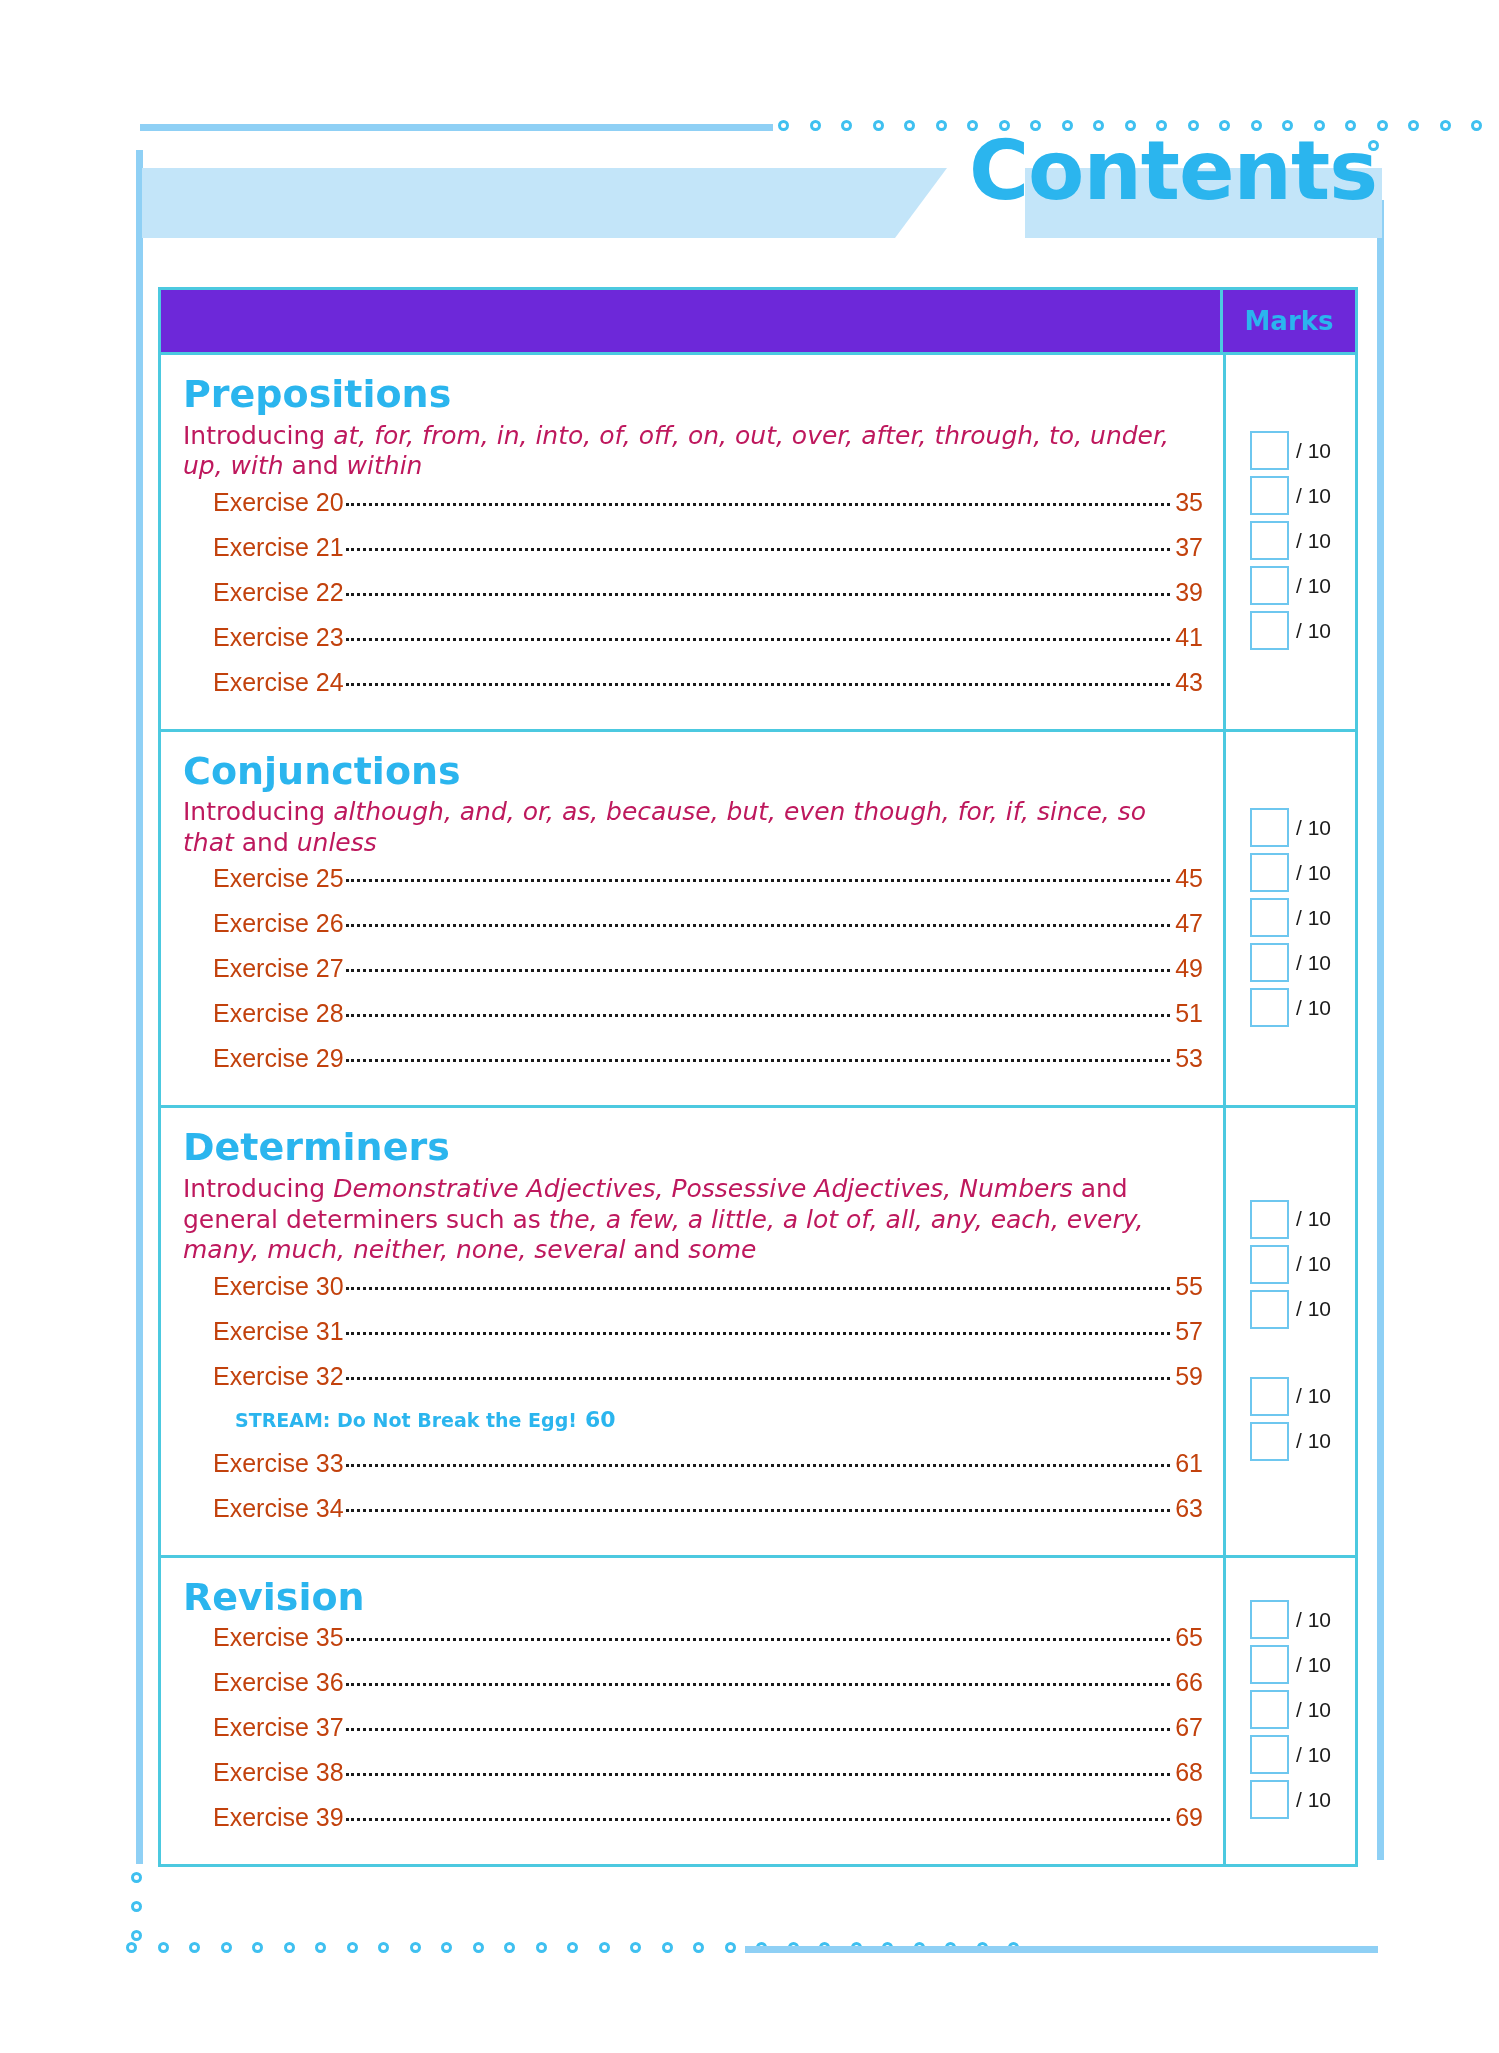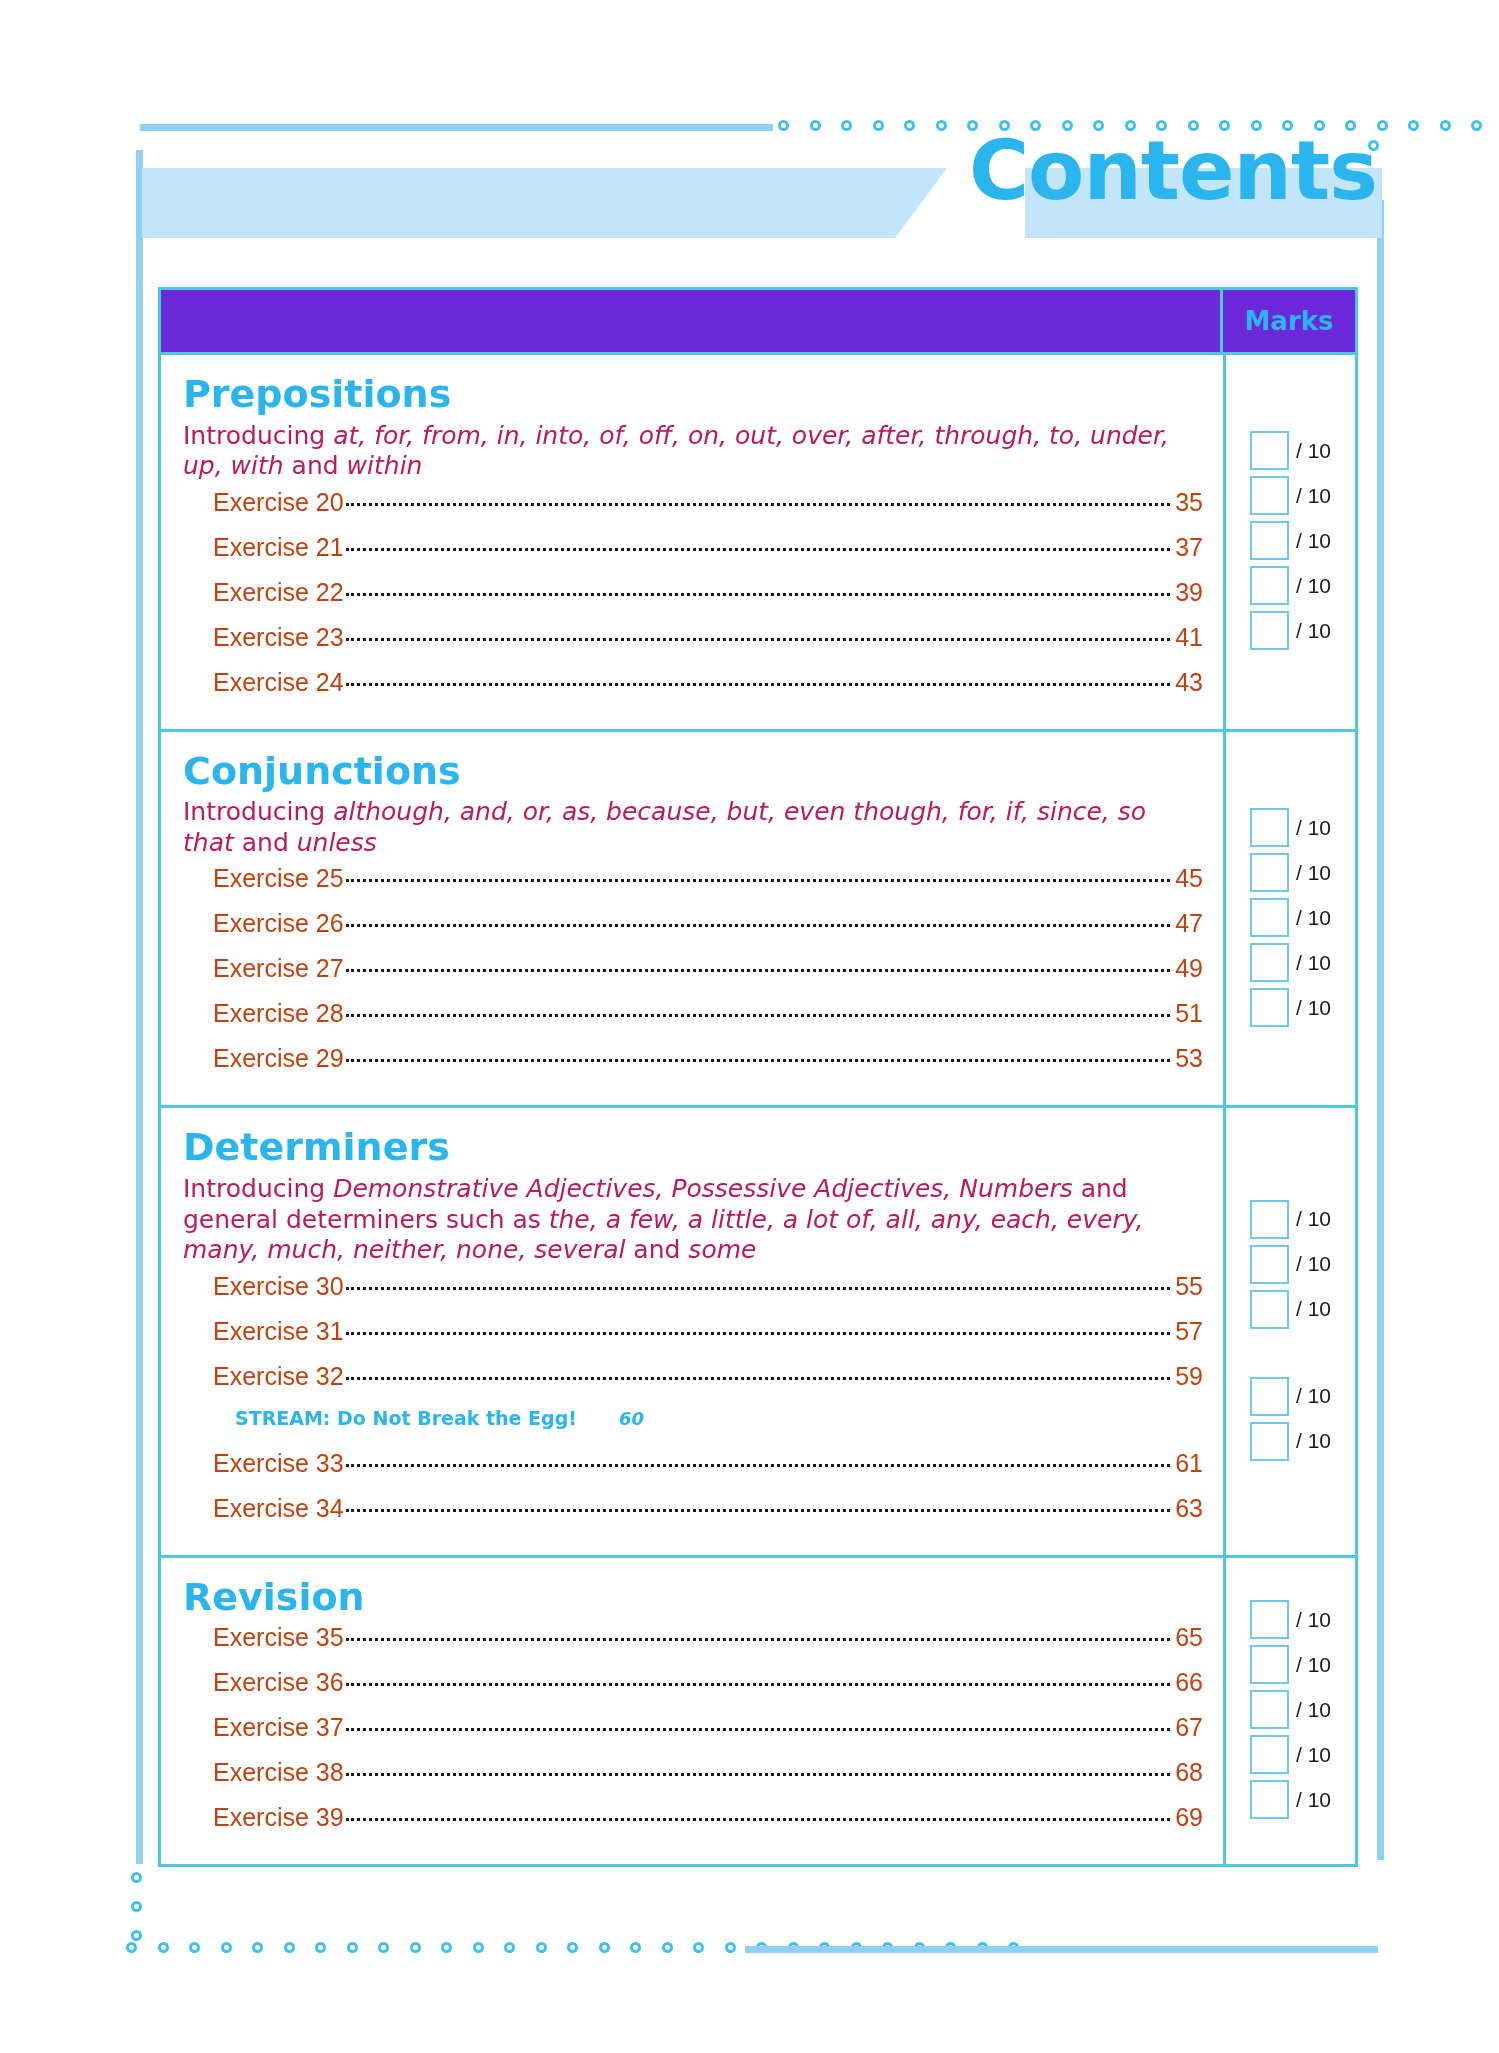--- a/index.html
+++ b/index.html
@@ -167,26 +167,24 @@
 
   .stream-row {
     height: 42px;
     padding-left: 52px;
     display: flex;
     align-items: baseline;
     color: #2bb5ee;
     font-size: 19px;
     font-weight: bold;
     font-family: "DejaVu Sans", sans-serif;
-    gap: 22px;
   }
   .stream-page {
-    margin-left: 20px;
-    font-style: italic;
-    font-size: 18px;
+    margin-left: 8px;
+    font-size: 22px;
   }
 
   .mark-row {
     height: 45px;
     display: flex;
     align-items: center;
     justify-content: center;
   }
   .mark-row.spacer-row { visibility: hidden; }
   .mark-box {

